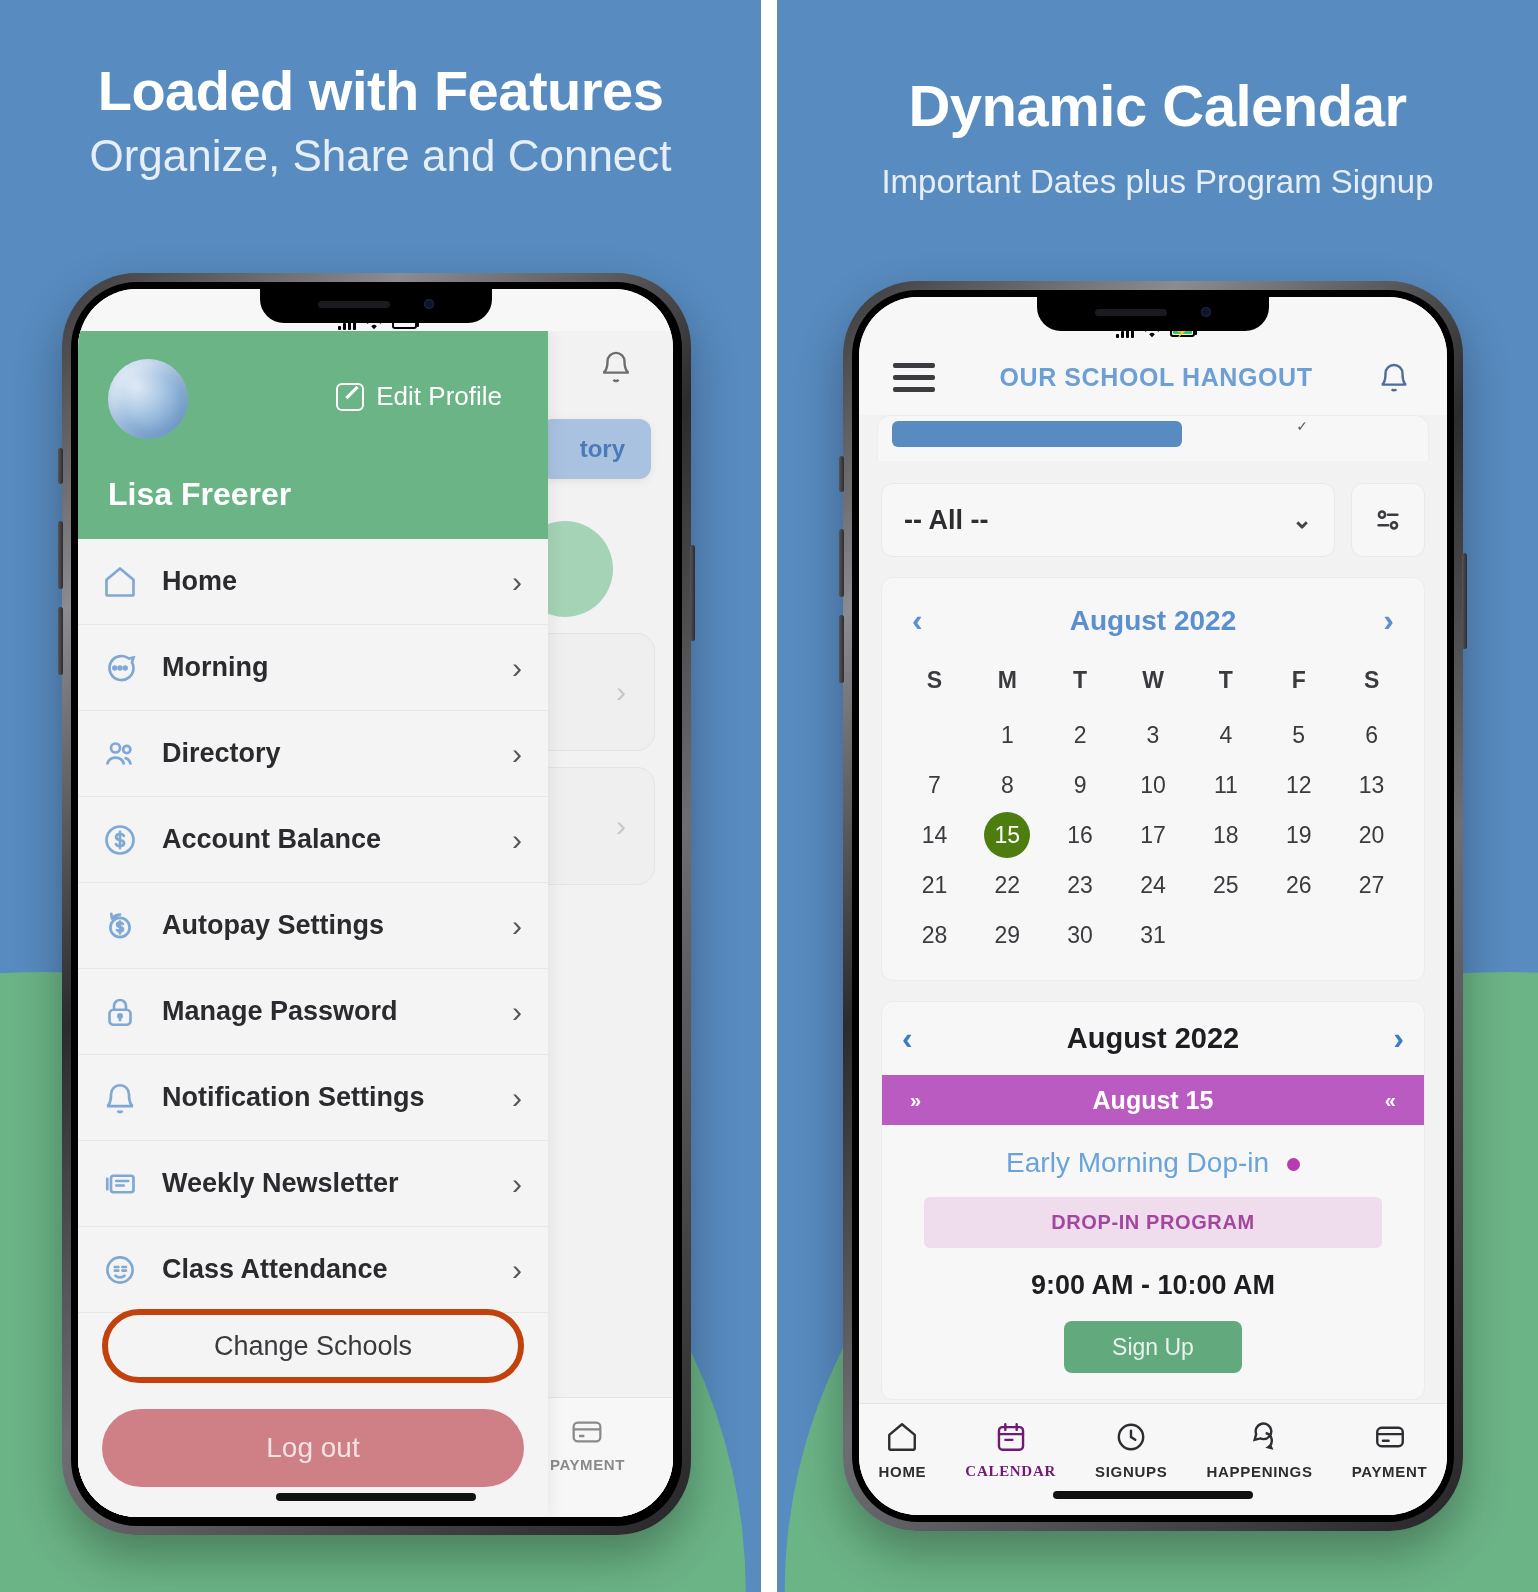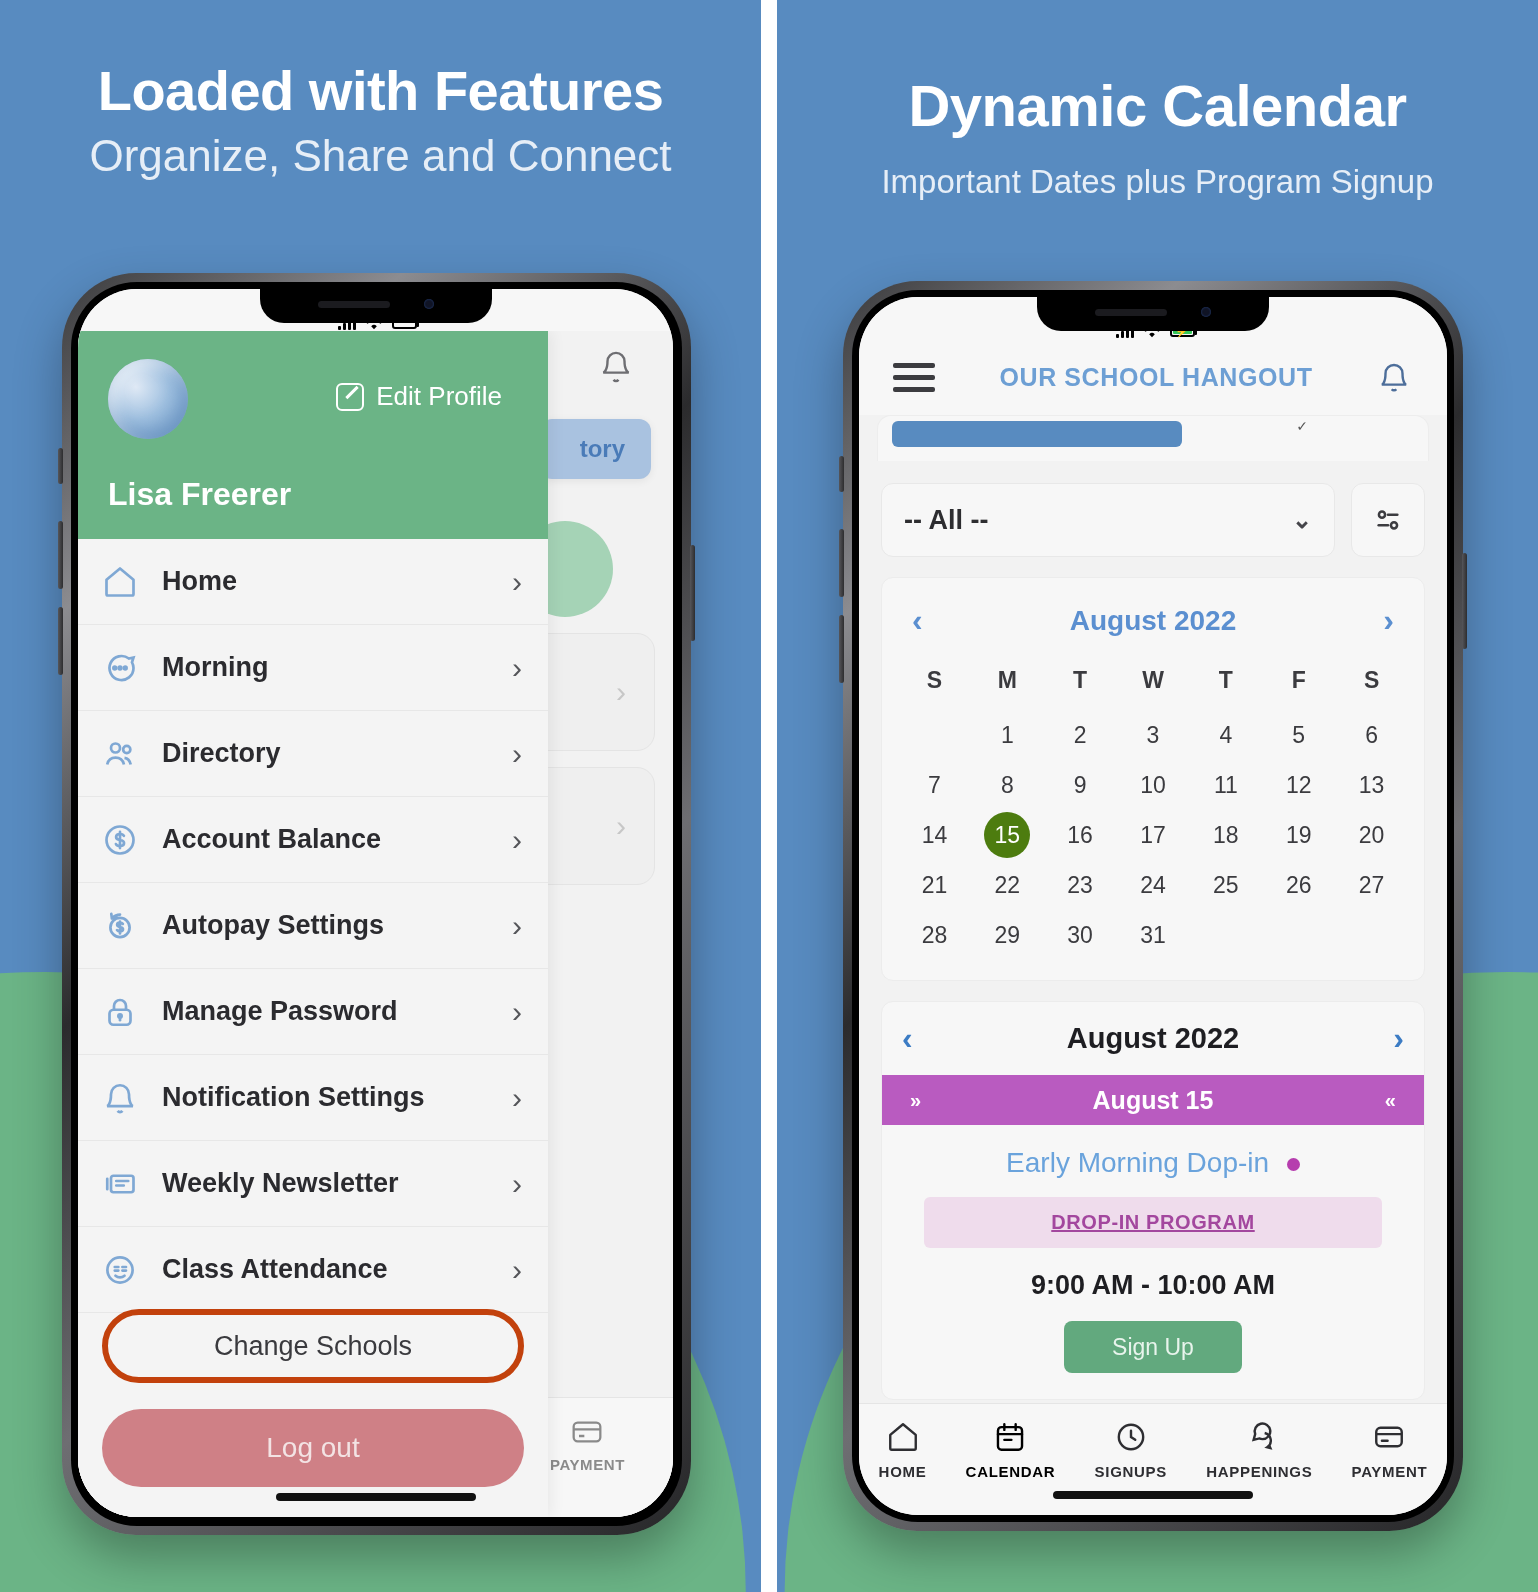--- a/index.html
+++ b/index.html
@@ -264,37 +264,37 @@
     background:#B95BC0; color:#fff; height: 50px;
     display:flex; align-items:center; justify-content:space-between;
     padding: 0 28px; font-size: 25px; font-weight: 600;
   }
   .ev-bar .dbl { font-size: 20px; font-weight: bold; }
   .ev-name { text-align:center; margin-top: 22px; font-size: 28px; color:#6AA3DC; font-weight:500; }
   .ev-name .dot { display:inline-block; width: 13px; height: 13px; border-radius:50%; background:#B63DAE; margin-left:10px; vertical-align: middle;}
   .ev-tag {
     margin: 18px 42px 0 42px; background:#EFDCEC; color:#A3479E;
     text-align:center; font-size: 20px; font-weight:bold; letter-spacing: 0.6px;
-    padding: 14px 0; border-radius: 6px; text-decoration: underline;
+    padding: 14px 0; border-radius: 6px;
   }
   .ev-time { text-align:center; margin-top: 22px; font-size: 27px; font-weight:bold; color:#1E1E22; }
   .ev-signup {
     margin: 20px auto 0 auto; width: 178px; height: 52px; border-radius: 8px;
     background:#62A97E; color:#E8F4EC; font-size: 23px;
     display:flex; align-items:center; justify-content:center;
   }
 
   .r-tabbar {
     position:absolute; left:0; right:0; bottom:0; height: 112px;
     background:#F7F7F7; border-top:1px solid #E5E5E5;
     display:flex; align-items:flex-start; justify-content:space-around;
     padding-top: 16px;
   }
   .tab { display:flex; flex-direction:column; align-items:center; gap: 9px; color:#2E2E32; font-size: 15px; font-weight:700; letter-spacing: 0.7px; }
-  .tab.active { color:#000000; }
+  .tab.active { color:#701a75;font-family:Liberation Serif, serif; }
   .tab svg { width: 34px; height: 34px; }
 </style>
 </head>
 <body>
 
 <div class="stage">
 
   <div class="panel left">
     <div class="green-wave"></div>
     <div class="promo-title">Loaded with Features</div>

